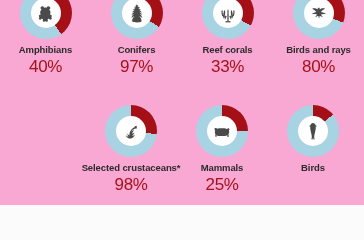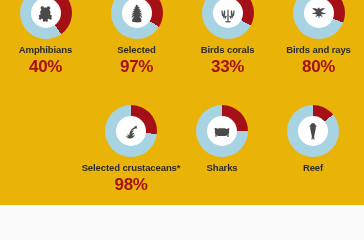--- a/index.html
+++ b/index.html
@@ -11,21 +11,21 @@
     height: 205px;
     background: #fbfbfb;
     font-family: "Liberation Sans", sans-serif;
     overflow: hidden;
     position: relative;
   }
   #stage {
     position: relative;
     width: 364px;
     height: 205px;
-    background: #eab308;
+    background: #f9a8d4;
   }
   .row {
     position: absolute;
     left: 0;
     width: 364px;
     display: flex;
     justify-content: center;
   }
   #row-1 { top: -13px; }
   #row-2 { top: 105px; margin-left: 40px; }
@@ -76,21 +76,21 @@
     font-weight: bold;
     color: #2b2b2b;
     text-align: center;
     line-height: 1.1;
     white-space: nowrap;
     letter-spacing: -0.1px;
   }
   .value {
     margin-top: 3px;
     font-size: 17px;
-    font-weight: bold;
+    font-weight: normal;
     color: #a5121a;
     text-align: center;
     line-height: 1;
     letter-spacing: -0.4px;
   }
 </style>
 </head>
 <body>
 
 <div id="stage">
@@ -114,38 +114,38 @@
 
     <div class="cell">
       <div class="donut-wrap">
         <div class="donut" style="background: conic-gradient(rgb(165, 15, 22) 0deg, rgb(165, 15, 22) 122.4deg, rgb(167, 211, 226) 122.4deg, rgb(167, 211, 226) 360deg);"></div>
         <div class="donut-hole">
           <svg class="icon-svg" viewBox="0 0 64 64" style="color: rgb(74, 74, 74);">
             <path d="M32 4c-2 3-4 5-7 6 2 .6 3.4 1.4 4.4 2.4-3.6.4-6.6 2-8.6 4 2.4-.4 4.4-.2 6 .4-4 1.2-7 3.6-8.8 6.6 2.6-1.2 5-1.6 7-1.4-4.4 2-7.6 5-9.2 8.6 3-1.8 5.8-2.6 8.2-2.6-4.8 2.6-8.2 6.4-9.6 10.8 3.2-2.4 6.4-3.8 9.2-4.2-5 3.4-8.4 8-9.4 13.2 3.4-3 6.8-4.8 9.8-5.6-4.6 4-7.4 9-7.4 14 0 1 .1 2 .3 2.9C19.6 61.4 25.4 62 32 62s12.4-.6 14.1-2.9c.2-.9.3-1.9.3-2.9 0-5-2.8-10-7.4-14 3 .8 6.4 2.6 9.8 5.6-1-5.2-4.4-9.8-9.4-13.2 2.8.4 6 1.8 9.2 4.2-1.4-4.4-4.8-8.2-9.6-10.8 2.4 0 5.2.8 8.2 2.6-1.6-3.6-4.8-6.6-9.2-8.6 2-.2 4.4.2 7 1.4-1.8-3-4.8-5.4-8.8-6.6 1.6-.6 3.6-.8 6-.4-2-2-5-3.6-8.6-4 1-1 2.4-1.8 4.4-2.4-3-1-5-3-7-6z"></path>
           </svg>
         </div>
       </div>
-      <div class="label">Selected</div>
+      <div class="label">Conifers</div>
       <div class="value">97%</div>
     </div>
 
     <div class="cell">
       <div class="donut-wrap">
         <div class="donut" style="background: conic-gradient(rgb(165, 15, 22) 0deg, rgb(165, 15, 22) 118.8deg, rgb(167, 211, 226) 118.8deg, rgb(167, 211, 226) 360deg);"></div>
         <div class="donut-hole">
           <svg class="icon-svg" viewBox="0 0 64 64" style="color: rgb(74, 74, 74);">
             <path d="M30 58h4V36h-4v22z"></path>
             <path d="M32 40c-1 0-2-6-2-12 0-5 1-8 2-8s2 3 2 8c0 6-1 12-2 12z"></path>
             <path d="M22 54l6-12-4-2-5 10c-2-3-4-8-4-13 0-3 .5-5 1.5-5S18 33 18 36c0 3-.5 6-1 8l-4-3c-1-4-2-9-2-13 0-3 1-5 2.2-5 1.2 0 2 2.2 2 5.4 0 2.4-.4 5-.8 7l5 4c-.6-3-1-6.6-1-9.6 0-4 1-7 2.4-7 1.4 0 2.3 2.6 2.3 6.4 0 3.4-.7 7.4-1.4 10.4L22 54z"></path>
             <path d="M42 54l-6-12 4-2 5 10c2-3 4-8 4-13 0-3-.5-5-1.5-5S46 33 46 36c0 3 .5 6 1 8l4-3c1-4 2-9 2-13 0-3-1-5-2.2-5-1.2 0-2 2.2-2 5.4 0 2.4.4 5 .8 7l-5 4c.6-3 1-6.6 1-9.6 0-4-1-7-2.4-7-1.4 0-2.3 2.6-2.3 6.4 0 3.4.7 7.4 1.4 10.4L42 54z"></path>
             <path d="M24 58h16v4H24z"></path>
           </svg>
         </div>
       </div>
-      <div class="label">Birds corals</div>
+      <div class="label">Reef corals</div>
       <div class="value">33%</div>
     </div>
 
     <div class="cell">
       <div class="donut-wrap">
         <div class="donut" style="background: conic-gradient(rgb(165, 15, 22) 0deg, rgb(165, 15, 22) 111.6deg, rgb(167, 211, 226) 111.6deg, rgb(167, 211, 226) 360deg);"></div>
         <div class="donut-hole">
           <svg class="icon-svg" viewBox="0 0 64 64" style="color: rgb(74, 74, 74);">
             <path d="M32 14c-2.5 0-4.2 3-5.2 6.5C24 18 18 16 10 18c6 3 11 7 13.5 10.5C20 29 14 31 8 36c7-1 14 0 17.5 1.5-2 2-4.5 5-6 8.5 4-2.5 8-4 10.5-4.2.6 3 1.2 6 2 8.2.8-2.2 1.4-5.2 2-8.2 2.5.2 6.5 1.7 10.5 4.2-1.5-3.5-4-6.5-6-8.5C41.5 36 48.5 35 55.5 36c-6-5-12-7-17.5-7.5C40.5 25 45.5 21 51.5 18c-8-2-14 0-16.3 2.5C34.2 17 32.5 14 32 14z"></path>
           </svg>
@@ -177,32 +177,33 @@
     <div class="cell">
       <div class="donut-wrap">
         <div class="donut" style="background: conic-gradient(rgb(165, 15, 22) 0deg, rgb(165, 15, 22) 90deg, rgb(167, 211, 226) 90deg, rgb(167, 211, 226) 360deg);"></div>
         <div class="donut-hole">
           <svg class="icon-svg" viewBox="0 0 64 64" style="color: rgb(74, 74, 74);">
             <path d="M12 22c-2.2 0-4 1.8-4 4 0 1.6.9 3 2.3 3.6C9.5 31.2 9 33.2 9 35.4c0 2.6.8 5 2.2 7-.5 1.4-.8 2.9-.8 4.4 0 1.4.2 2.6.6 3.6h4c-.3-.9-.5-2-.5-3.2 0-.7.1-1.4.2-2 2.6 1.8 6 2.9 9.8 2.9h16c3.2 0 6.2-.8 8.6-2.2.2.8.3 1.6.3 2.4 0 1.1-.2 2.1-.5 3.1h4c.4-1 .6-2.2.6-3.5 0-1.8-.4-3.6-1.1-5.2 1.6-2.2 2.6-4.8 2.6-7.6 0-1.6-.3-3.2-.9-4.6 1.1-.7 1.8-1.9 1.8-3.3 0-2.2-1.8-4-4-4-1.8 0-3.3 1.2-3.8 2.8-2.4-1.8-5.4-2.9-8.9-2.9h-16c-2.6 0-5 .6-7.2 1.6C15.9 23.6 14.1 22 12 22z"></path>
             <circle cx="49" cy="32.5" r="1.8" fill="#ffffff"></circle>
           </svg>
         </div>
       </div>
-      <div class="label">Sharks</div>
+      <div class="label">Mammals</div>
+      <div class="value">25%</div>
     </div>
 
     <div class="cell">
       <div class="donut-wrap">
         <div class="donut" style="background: conic-gradient(rgb(165, 15, 22) 0deg, rgb(165, 15, 22) 50.4deg, rgb(167, 211, 226) 50.4deg, rgb(167, 211, 226) 360deg);"></div>
         <div class="donut-hole">
           <svg class="icon-svg" viewBox="0 0 64 64" style="color: rgb(74, 74, 74);">
             <path d="M32 6c-4.4 0-7.6 3.2-8.4 7.4L19 16.5l4.3 1.2c-.2 1-.3 2-.3 3.1 0 3.4.7 7.2 1.6 11.2 1.2 5.2 2.6 10.6 3.2 15.4.4 3.2.4 6 .2 8.6h7.9c-.2-2.6-.2-5.4.2-8.6.6-4.8 2-10.2 3.2-15.4.9-4 1.6-7.8 1.6-11.2 0-1.1-.1-2.1-.3-3.1L45 16.5l-4.6-3.1C39.6 9.2 36.4 6 32 6z"></path>
             <circle cx="27.8" cy="13.2" r="1.7" fill="#ffffff"></circle>
             <path d="M26 56h12v2.5H26z"></path>
           </svg>
         </div>
       </div>
-      <div class="label">Reef</div>
+      <div class="label">Birds</div>
     </div>
 
   </div>
 
 </div>
 
 </body></html>

